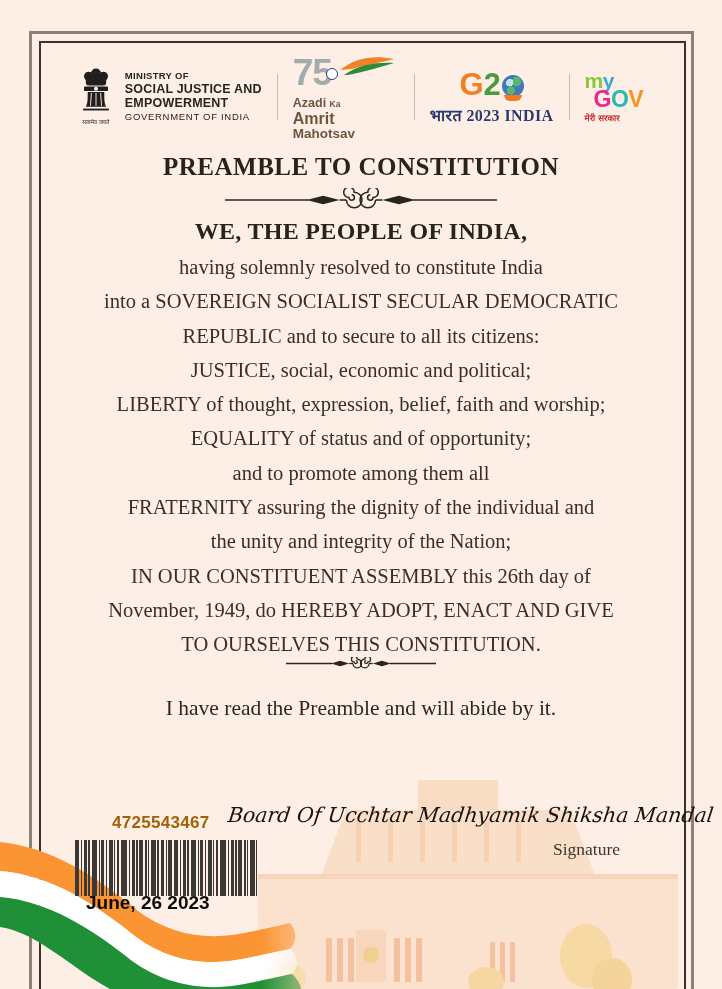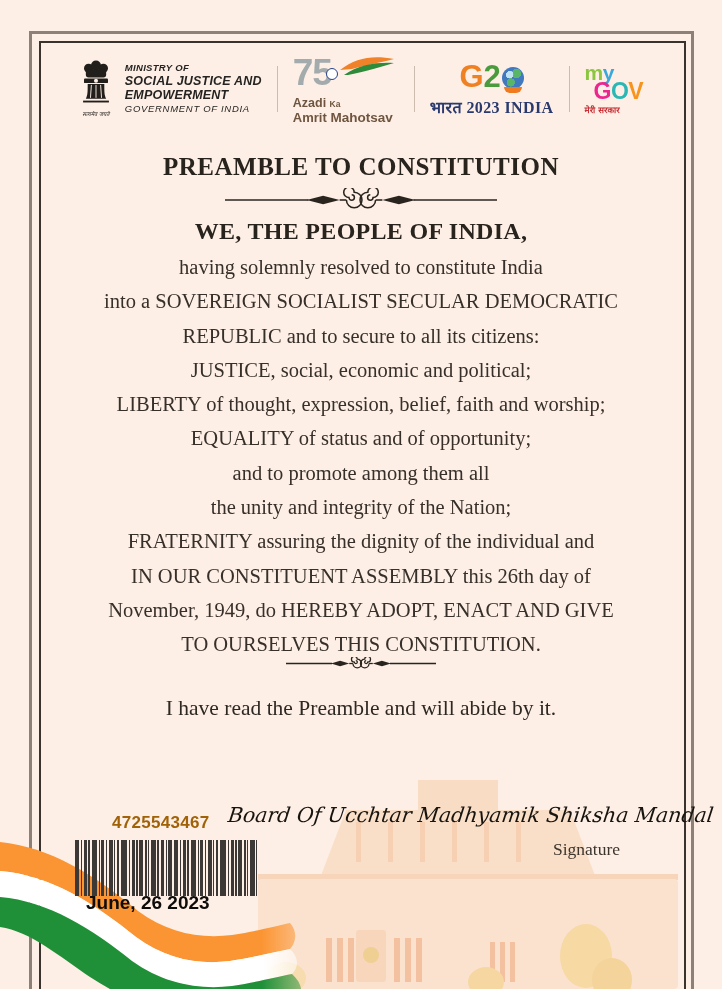--- a/index.html
+++ b/index.html
@@ -9,37 +9,37 @@
   
   .frame-outer{position:absolute;left:29px;top:31px;right:28px;bottom:-8px;
                border:3px solid #8d8076;z-index:2;}
   .frame-inner{position:absolute;left:39px;top:41px;right:36px;bottom:-8px;
                border:2px solid #3a332d;z-index:2;}
 
   
   .logos{position:absolute;top:54px;left:0;right:0;display:flex;justify-content:center;
          align-items:center;gap:15px;z-index:3;}
   .vdiv{width:1px;height:46px;background:#ccbcb0;}
-  .ministry{display:flex;align-items:center;gap:12px;color:#262422;font-style:italic;}
+  .ministry{display:flex;align-items:center;gap:12px;color:#262422;}
   .emblem-wrap{width:34px;text-align:center;}
   .emblem-motto{font-family:"DejaVu Sans",sans-serif;font-size:5.5px;color:#221e1b;line-height:1;}
   .min-text{font-family:"Liberation Sans",sans-serif;line-height:1.12;}
   .m1{font-size:9.5px;font-weight:700;letter-spacing:.3px;}
   .m2,.m3{font-size:12.5px;font-weight:800;letter-spacing:.2px;}
   .m4{font-size:9.5px;font-weight:400;letter-spacing:.7px;margin-top:2px;}
 
   .azadi{width:106px;font-family:"Liberation Sans",sans-serif;color:#6f553f;line-height:1;}
   .az-top{display:flex;align-items:flex-start;height:30px;}
   .az75{font-size:37px;font-weight:700;color:#a3abac;letter-spacing:-1px;}
   .az-chakra{width:10px;height:10px;border:1.5px solid #27408b;border-radius:50%;
              margin:14px 0 0 -6px;background:#fff;}
   .az-l1{font-size:12.5px;font-weight:700;margin-top:13px;}
   .az-l1 .ka{font-size:8.5px;font-weight:700;}
   .az-l2{font-size:13.5px;font-weight:700;margin-top:1px;}
-  .az-l2 .amrit{font-size:13px;}
+  .az-l2 .amrit{font-size:16px;}
 
   .g20{font-family:"Liberation Sans",sans-serif;text-align:center;}
   .g20-top{display:flex;align-items:center;justify-content:center;font-size:31px;
            font-weight:800;line-height:1;}
   .g20-g{color:#ef8123;}
   .g20-2{color:#4a9b3d;}
   .g20-globe{width:22px;height:22px;border-radius:50%;margin-left:1px;position:relative;top:2px;
       background:radial-gradient(circle at 35% 35%, #bfe3f5 0 18%, transparent 19%),
                  radial-gradient(circle at 65% 30%, #59b567 0 22%, transparent 23%),
                  radial-gradient(circle at 40% 70%, #59b567 0 20%, transparent 21%),
@@ -210,22 +210,22 @@
   <h2 class="heading" style="margin:0;">WE, THE PEOPLE OF INDIA,</h2>
 
   <div class="lines">
     <div>having solemnly resolved to constitute India</div>
     <div>into a SOVEREIGN SOCIALIST SECULAR DEMOCRATIC</div>
     <div>REPUBLIC and to secure to all its citizens:</div>
     <div>JUSTICE, social, economic and political;</div>
     <div>LIBERTY of thought, expression, belief, faith and worship;</div>
     <div>EQUALITY of status and of opportunity;</div>
     <div>and to promote among them all</div>
+    <div>FRATERNITY assuring the dignity of the individual and</div>
     <div>the unity and integrity of the Nation;</div>
-    <div>FRATERNITY assuring the dignity of the individual and</div>
     <div>IN OUR CONSTITUENT ASSEMBLY this 26th day of</div>
     <div>November, 1949, do HEREBY ADOPT, ENACT AND GIVE</div>
     <div>TO OURSELVES THIS CONSTITUTION.</div>
   </div>
 
   <svg class="orn orn2" width="150" height="13" viewBox="0 0 280 24">
     <g stroke="#2a241f" stroke-width="2.4" fill="none">
       <line x1="0" y1="12" x2="86" y2="12"></line>
         <line x1="118" y1="12" x2="125" y2="12"></line>
       <line x1="155" y1="12" x2="162" y2="12"></line>

